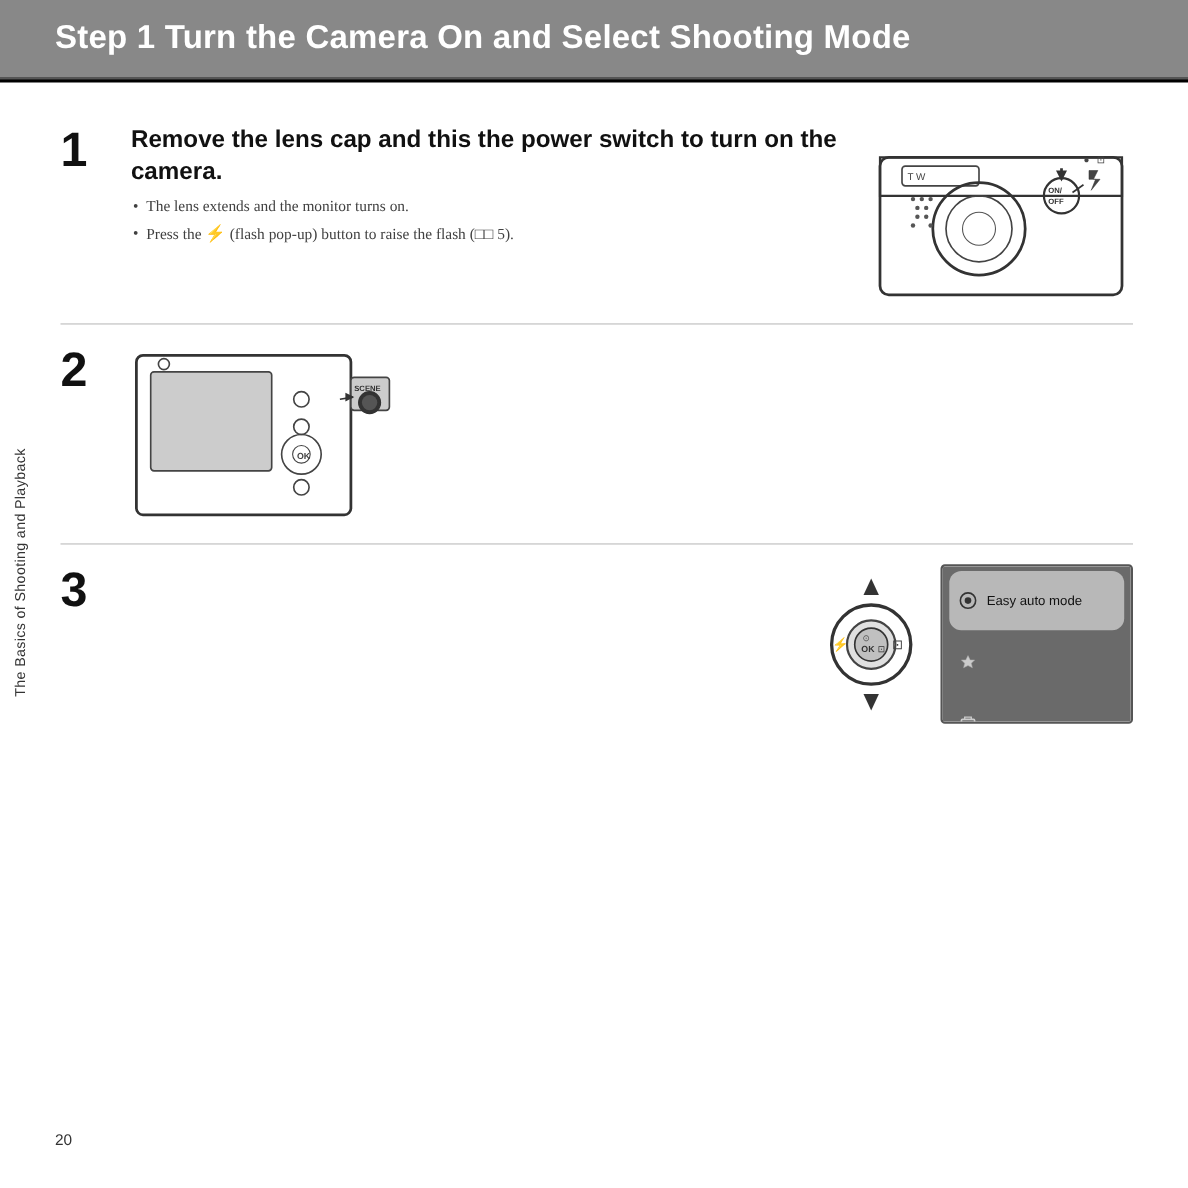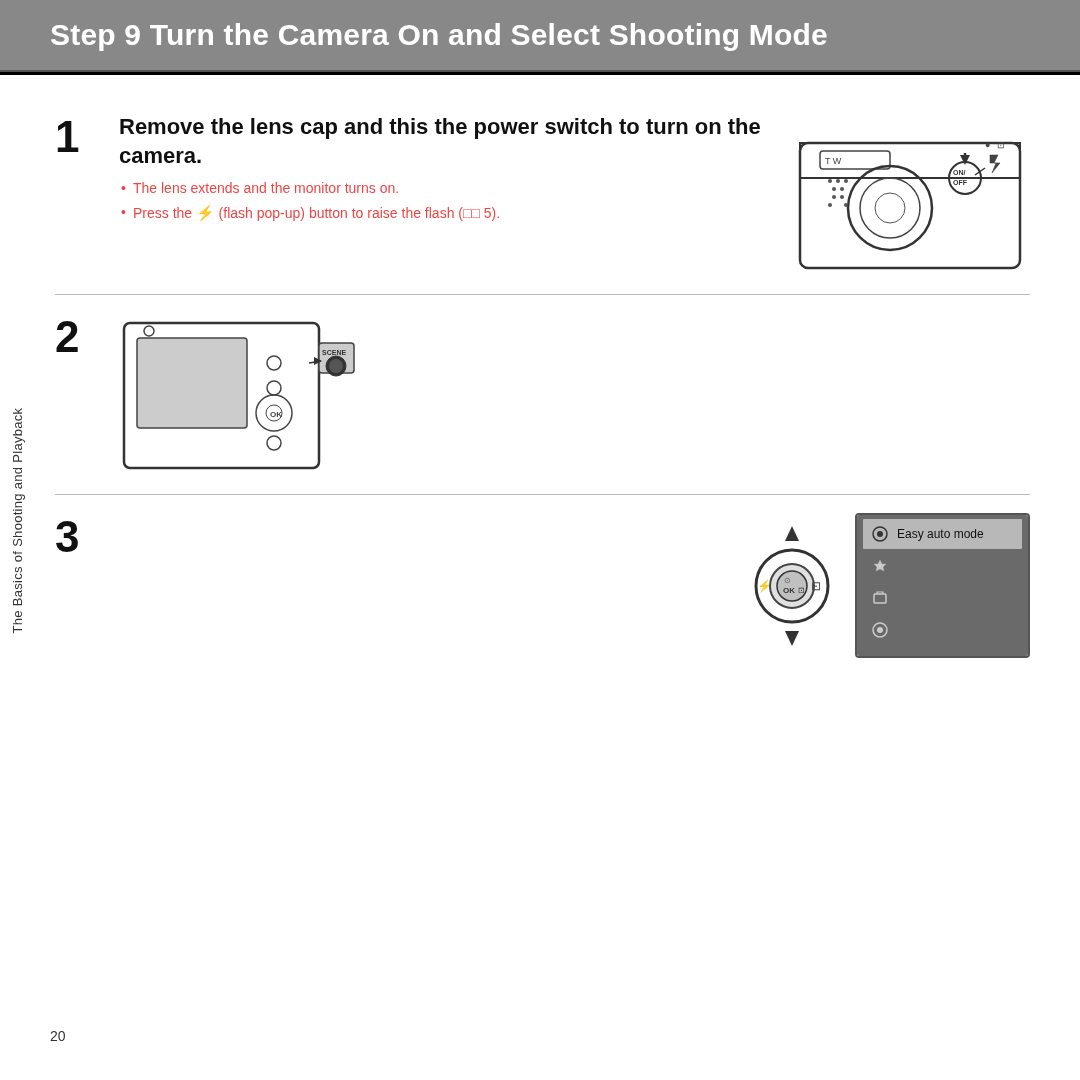--- a/index.html
+++ b/index.html
@@ -90,22 +90,22 @@
       line-height: 1.3;
       margin-bottom: 8px;
     }
 
     .step-bullets {
       list-style: none;
       padding-left: 0;
     }
     .step-bullets li {
       font-size: 14px;
-      font-family: Liberation Sans, sans-serif;
-      color: #ef4444;
+      font-family: Liberation Serif, serif;
+      color: #404040;
       line-height: 1.5;
       padding-left: 14px;
       position: relative;
       margin-bottom: 3px;
     }
     .step-bullets li::before {
       content: '•';
       position: absolute;
       left: 2px;
       font-size: 14px;
@@ -135,22 +135,22 @@
     }
     .menu-screen-inner {
       background: #6a6a6a;
       width: 100%;
       height: 100%;
       padding: 4px 6px;
     }
     .menu-row {
       display: flex;
       align-items: center;
-      padding: 4px 6px;
-      border-radius: 1px;
+      padding: 16px 6px;
+      border-radius: 11px;
       margin-bottom: 2px;
       gap: 6px;
     }
     .menu-row.selected {
       background: #b8b8b8;
     }
     .menu-icon-box {
       width: 22px;
       height: 22px;
       display: flex;
@@ -197,21 +197,21 @@
       margin: 0 0 0 0;
     }
 
   </style>
 </head>
 <body>
 
 <div class="page">
 
   <div class="header" style="background:#888888;">
-    <div class="header-title">Step 9 Turn the Camera On and Select Shooting Mode</div>
+    <div class="header-title">Step 1 Turn the Camera On and Select Shooting Mode</div>
   </div>
   <div class="header-line"></div>
 
   <div class="sidebar">
     <span class="sidebar-text">The Basics of Shooting and Playback</span>
   </div>
 
   <div class="content">
 
     <div class="step-section">

